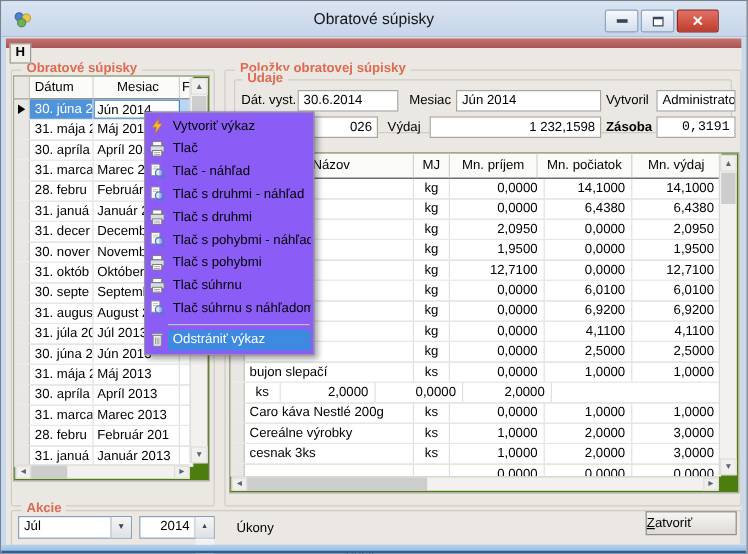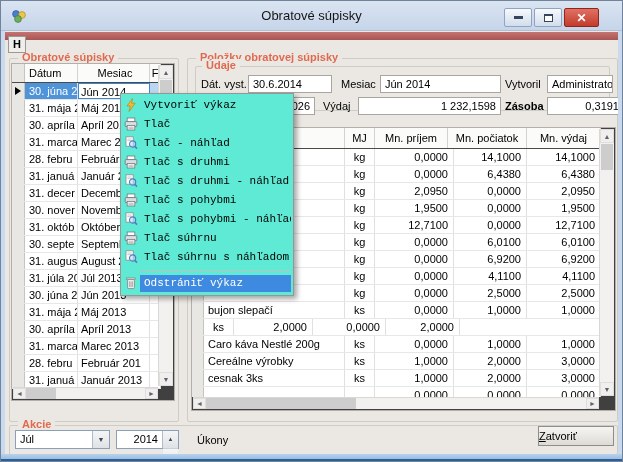--- a/index.html
+++ b/index.html
@@ -36,21 +36,21 @@
   .gb-left{left:8px;top:57px;width:170px;height:364px;}
   .gb-right{left:186px;top:57px;width:431px;height:364px;}
   .gb-udaje{left:194px;top:65px;width:415px;height:45px;}
   .gb-akcie{left:8px;top:424px;width:609px;height:30px;}
   
   .flabel{position:absolute;white-space:nowrap;}
   .fld{position:absolute;background:#fff;border:1px solid #a9a6a0;height:18px;
     line-height:16px;padding:0 4px;overflow:hidden;white-space:nowrap;}
   .fld.num{text-align:right;}
   
-  .tbl{position:absolute;background:#404040;border:1px solid #b3b0ab;}
+  .tbl{position:absolute;background:#4d7c0f;border:1px solid #b3b0ab;}
   .thead{display:flex;border-bottom:1px solid #4a4a4a;background:#fbfbfa;}
   .hc{border-right:1px solid #d2d2d2;overflow:hidden;white-space:nowrap;}
   .row{display:flex;border-bottom:1px solid #e7e7e7;background:#fff;}
   .c{border-right:1px solid #e0e0e0;overflow:hidden;white-space:nowrap;}
   .marker{background:#e9e7e4;border-right:1px solid #c6c4c0;position:relative;}
   
   .ltable{left:10px;top:62px;width:164px;height:338px;}
   .ltable .thead{height:19px;line-height:18px;width:149px;}
   .ltable .row{height:17px;line-height:16px;width:149px;}
   .w-mk{width:13px;flex:none;}
@@ -80,22 +80,22 @@
   .hscroll{position:absolute;left:1px;bottom:1px;right:16px;height:12px;background:#f2f1ef;
     border-top:1px solid #dad8d4;display:flex;align-items:stretch;}
   .sbtn{background:#f0efed;color:#5a6570;font-size:7px;display:flex;align-items:center;
     justify-content:center;border:1px solid #e0dedb;}
   .vscroll .sbtn{height:14px;width:100%;}
   .hscroll .sbtn{width:13px;flex:none;}
   .vthumb{position:absolute;left:1px;right:1px;background:#cdcdcd;}
   .hthumb{background:#cdcdcd;flex:none;}
   .hsp{flex:1;}
   
-  .cmenu{position:absolute;left:119px;top:92px;width:174px;background:#5eead4;
-    border:1px solid #969696;box-shadow:3px 3px 5px rgba(0,0,0,.35);padding:2px 0;z-index:50;font-family:Liberation Mono, monospace;}
+  .cmenu{position:absolute;left:119px;top:92px;width:142px;background:#8b5cf6;
+    border:1px solid #969696;box-shadow:3px 3px 5px rgba(0,0,0,.35);padding:2px 0;z-index:50;}
   .mitem{display:flex;align-items:center;height:19px;padding:0 2px 0 3px;cursor:default;}
   .micon{width:16px;height:15px;flex:none;}
   .mlabel{flex:1;height:17px;line-height:17px;padding-left:4px;white-space:nowrap;overflow:hidden;}
   .mitem.msel .mlabel{background:#3e8ae0;color:#fff;}
   .msep{height:1px;background:#c0c0c0;margin:3px 3px 3px 19px;}
   
   .combo{position:absolute;left:14px;top:429px;width:95px;height:19px;background:#fff;
     border:1px solid #8aa0b8;line-height:17px;padding-left:4px;}
   .combo-btn{position:absolute;right:0;top:0;width:17px;height:17px;
     background:linear-gradient(#f5f5f5,#dfe2e6);border-left:1px solid #aebccb;
@@ -284,21 +284,21 @@
   <div class="fld" style="left:247px;top:74px;width:84px;">30.6.2014</div>
   <div class="flabel" style="left:340px;top:77px;">Mesiac</div>
   <div class="fld" style="left:379px;top:74px;width:121px;">Jún 2014</div>
   <div class="flabel" style="left:504px;top:77px;">Vytvoril</div>
   <div class="fld" style="left:546px;top:74px;width:66px;">Administrator</div>
 
   <div class="fld num" style="left:247px;top:96px;width:67px;">026</div>
   <div class="flabel" style="left:322px;top:99px;">Výdaj</div>
   <div class="fld num" style="left:357px;top:96px;width:143px;">1 232,1598</div>
   <div class="flabel" style="left:504px;top:99px;font-weight:bold;">Zásoba</div>
-  <div class="fld num" style="left:546px;top:96px;width:77px;">0,3191</div>
+  <div class="fld num" style="left:546px;top:96px;width:66px;font-family:Liberation Mono, monospace;">0,3191</div>
 
   <div class="tbl rtable">
     <div class="thead">
       <div class="hc marker w-rmk"></div>
       <div class="hc w-name">Názov</div>
       <div class="hc w-mj">MJ</div>
       <div class="hc w-n2">Mn. príjem</div>
       <div class="hc w-n1">Mn. počiatok</div>
       <div class="hc w-n3">Mn. výdaj</div>
     </div>
@@ -476,76 +476,76 @@
             <rect x="2" y="0.8" width="7.2" height="9.4" fill="#fff" stroke="#8d8d8d" stroke-width="0.8"></rect>
             <line x1="3.4" y1="3" x2="7.6" y2="3" stroke="#b5b5b5" stroke-width="0.7"></line>
             <line x1="3.4" y1="4.6" x2="7.6" y2="4.6" stroke="#b5b5b5" stroke-width="0.7"></line>
             <circle cx="8.6" cy="8" r="3.1" fill="rgba(190,215,245,0.55)" stroke="#4f7cc0" stroke-width="1.1"></circle>
             <line x1="10.8" y1="10.3" x2="13" y2="12.6" stroke="#4f7cc0" stroke-width="1.6"></line>
           </svg></span>
         <span class="mlabel">Tlač - náhľad</span>
       </div>
       <div class="mitem">
         <span class="micon"><svg viewBox="0 0 14 14" width="14" height="14">
+            <rect x="2" y="0.8" width="7.2" height="9.4" fill="#fff" stroke="#8d8d8d" stroke-width="0.8"></rect>
+            <line x1="3.4" y1="3" x2="7.6" y2="3" stroke="#b5b5b5" stroke-width="0.7"></line>
+            <line x1="3.4" y1="4.6" x2="7.6" y2="4.6" stroke="#b5b5b5" stroke-width="0.7"></line>
+            <circle cx="8.6" cy="8" r="3.1" fill="rgba(190,215,245,0.55)" stroke="#4f7cc0" stroke-width="1.1"></circle>
+            <line x1="10.8" y1="10.3" x2="13" y2="12.6" stroke="#4f7cc0" stroke-width="1.6"></line>
+          </svg></span>
+        <span class="mlabel">Tlač s druhmi - náhľad</span>
+      </div>
+      <div class="mitem">
+        <span class="micon"><svg viewBox="0 0 14 14" width="14" height="14">
             <rect x="3.2" y="1" width="7.6" height="3.6" fill="#fff" stroke="#7a7a7a" stroke-width="0.8"></rect>
             <rect x="1.2" y="4.6" width="11.6" height="5" rx="0.8" fill="#d9dde3" stroke="#6b7380" stroke-width="0.8"></rect>
             <rect x="3.2" y="8.4" width="7.6" height="4.6" fill="#fff" stroke="#7a7a7a" stroke-width="0.8"></rect>
             <line x1="4.4" y1="10.2" x2="9.6" y2="10.2" stroke="#9a9a9a" stroke-width="0.7"></line>
             <line x1="4.4" y1="11.7" x2="9.6" y2="11.7" stroke="#9a9a9a" stroke-width="0.7"></line>
           </svg></span>
         <span class="mlabel">Tlač s druhmi</span>
       </div>
       <div class="mitem">
         <span class="micon"><svg viewBox="0 0 14 14" width="14" height="14">
             <rect x="2" y="0.8" width="7.2" height="9.4" fill="#fff" stroke="#8d8d8d" stroke-width="0.8"></rect>
             <line x1="3.4" y1="3" x2="7.6" y2="3" stroke="#b5b5b5" stroke-width="0.7"></line>
             <line x1="3.4" y1="4.6" x2="7.6" y2="4.6" stroke="#b5b5b5" stroke-width="0.7"></line>
             <circle cx="8.6" cy="8" r="3.1" fill="rgba(190,215,245,0.55)" stroke="#4f7cc0" stroke-width="1.1"></circle>
             <line x1="10.8" y1="10.3" x2="13" y2="12.6" stroke="#4f7cc0" stroke-width="1.6"></line>
           </svg></span>
-        <span class="mlabel">Tlač s druhmi - náhľad</span>
+        <span class="mlabel">Tlač s pohybmi - náhľad</span>
       </div>
       <div class="mitem">
         <span class="micon"><svg viewBox="0 0 14 14" width="14" height="14">
             <rect x="3.2" y="1" width="7.6" height="3.6" fill="#fff" stroke="#7a7a7a" stroke-width="0.8"></rect>
             <rect x="1.2" y="4.6" width="11.6" height="5" rx="0.8" fill="#d9dde3" stroke="#6b7380" stroke-width="0.8"></rect>
             <rect x="3.2" y="8.4" width="7.6" height="4.6" fill="#fff" stroke="#7a7a7a" stroke-width="0.8"></rect>
             <line x1="4.4" y1="10.2" x2="9.6" y2="10.2" stroke="#9a9a9a" stroke-width="0.7"></line>
             <line x1="4.4" y1="11.7" x2="9.6" y2="11.7" stroke="#9a9a9a" stroke-width="0.7"></line>
           </svg></span>
         <span class="mlabel">Tlač s pohybmi</span>
       </div>
       <div class="mitem">
         <span class="micon"><svg viewBox="0 0 14 14" width="14" height="14">
+            <rect x="3.2" y="1" width="7.6" height="3.6" fill="#fff" stroke="#7a7a7a" stroke-width="0.8"></rect>
+            <rect x="1.2" y="4.6" width="11.6" height="5" rx="0.8" fill="#d9dde3" stroke="#6b7380" stroke-width="0.8"></rect>
+            <rect x="3.2" y="8.4" width="7.6" height="4.6" fill="#fff" stroke="#7a7a7a" stroke-width="0.8"></rect>
+            <line x1="4.4" y1="10.2" x2="9.6" y2="10.2" stroke="#9a9a9a" stroke-width="0.7"></line>
+            <line x1="4.4" y1="11.7" x2="9.6" y2="11.7" stroke="#9a9a9a" stroke-width="0.7"></line>
+          </svg></span>
+        <span class="mlabel">Tlač súhrnu</span>
+      </div>
+      <div class="mitem">
+        <span class="micon"><svg viewBox="0 0 14 14" width="14" height="14">
             <rect x="2" y="0.8" width="7.2" height="9.4" fill="#fff" stroke="#8d8d8d" stroke-width="0.8"></rect>
             <line x1="3.4" y1="3" x2="7.6" y2="3" stroke="#b5b5b5" stroke-width="0.7"></line>
             <line x1="3.4" y1="4.6" x2="7.6" y2="4.6" stroke="#b5b5b5" stroke-width="0.7"></line>
             <circle cx="8.6" cy="8" r="3.1" fill="rgba(190,215,245,0.55)" stroke="#4f7cc0" stroke-width="1.1"></circle>
             <line x1="10.8" y1="10.3" x2="13" y2="12.6" stroke="#4f7cc0" stroke-width="1.6"></line>
           </svg></span>
-        <span class="mlabel">Tlač s pohybmi - náhľad</span>
-      </div>
-      <div class="mitem">
-        <span class="micon"><svg viewBox="0 0 14 14" width="14" height="14">
-            <rect x="3.2" y="1" width="7.6" height="3.6" fill="#fff" stroke="#7a7a7a" stroke-width="0.8"></rect>
-            <rect x="1.2" y="4.6" width="11.6" height="5" rx="0.8" fill="#d9dde3" stroke="#6b7380" stroke-width="0.8"></rect>
-            <rect x="3.2" y="8.4" width="7.6" height="4.6" fill="#fff" stroke="#7a7a7a" stroke-width="0.8"></rect>
-            <line x1="4.4" y1="10.2" x2="9.6" y2="10.2" stroke="#9a9a9a" stroke-width="0.7"></line>
-            <line x1="4.4" y1="11.7" x2="9.6" y2="11.7" stroke="#9a9a9a" stroke-width="0.7"></line>
-          </svg></span>
-        <span class="mlabel">Tlač súhrnu</span>
-      </div>
-      <div class="mitem">
-        <span class="micon"><svg viewBox="0 0 14 14" width="14" height="14">
-            <rect x="2" y="0.8" width="7.2" height="9.4" fill="#fff" stroke="#8d8d8d" stroke-width="0.8"></rect>
-            <line x1="3.4" y1="3" x2="7.6" y2="3" stroke="#b5b5b5" stroke-width="0.7"></line>
-            <line x1="3.4" y1="4.6" x2="7.6" y2="4.6" stroke="#b5b5b5" stroke-width="0.7"></line>
-            <circle cx="8.6" cy="8" r="3.1" fill="rgba(190,215,245,0.55)" stroke="#4f7cc0" stroke-width="1.1"></circle>
-            <line x1="10.8" y1="10.3" x2="13" y2="12.6" stroke="#4f7cc0" stroke-width="1.6"></line>
-          </svg></span>
         <span class="mlabel">Tlač súhrnu s náhľadom</span>
       </div>
       <div class="msep"></div>
       <div class="mitem msel">
         <span class="micon"><svg viewBox="0 0 14 14" width="14" height="14">
             <rect x="3.6" y="3.4" width="6.8" height="9.2" rx="1" fill="#ececec" stroke="#808080" stroke-width="0.8"></rect>
             <rect x="2.6" y="1.9" width="8.8" height="1.6" fill="#d2d2d2" stroke="#808080" stroke-width="0.6"></rect>
             <line x1="5.6" y1="5.4" x2="5.6" y2="11" stroke="#9d9d9d" stroke-width="0.8"></line>
             <line x1="7" y1="5.4" x2="7" y2="11" stroke="#9d9d9d" stroke-width="0.8"></line>
             <line x1="8.4" y1="5.4" x2="8.4" y2="11" stroke="#9d9d9d" stroke-width="0.8"></line>

